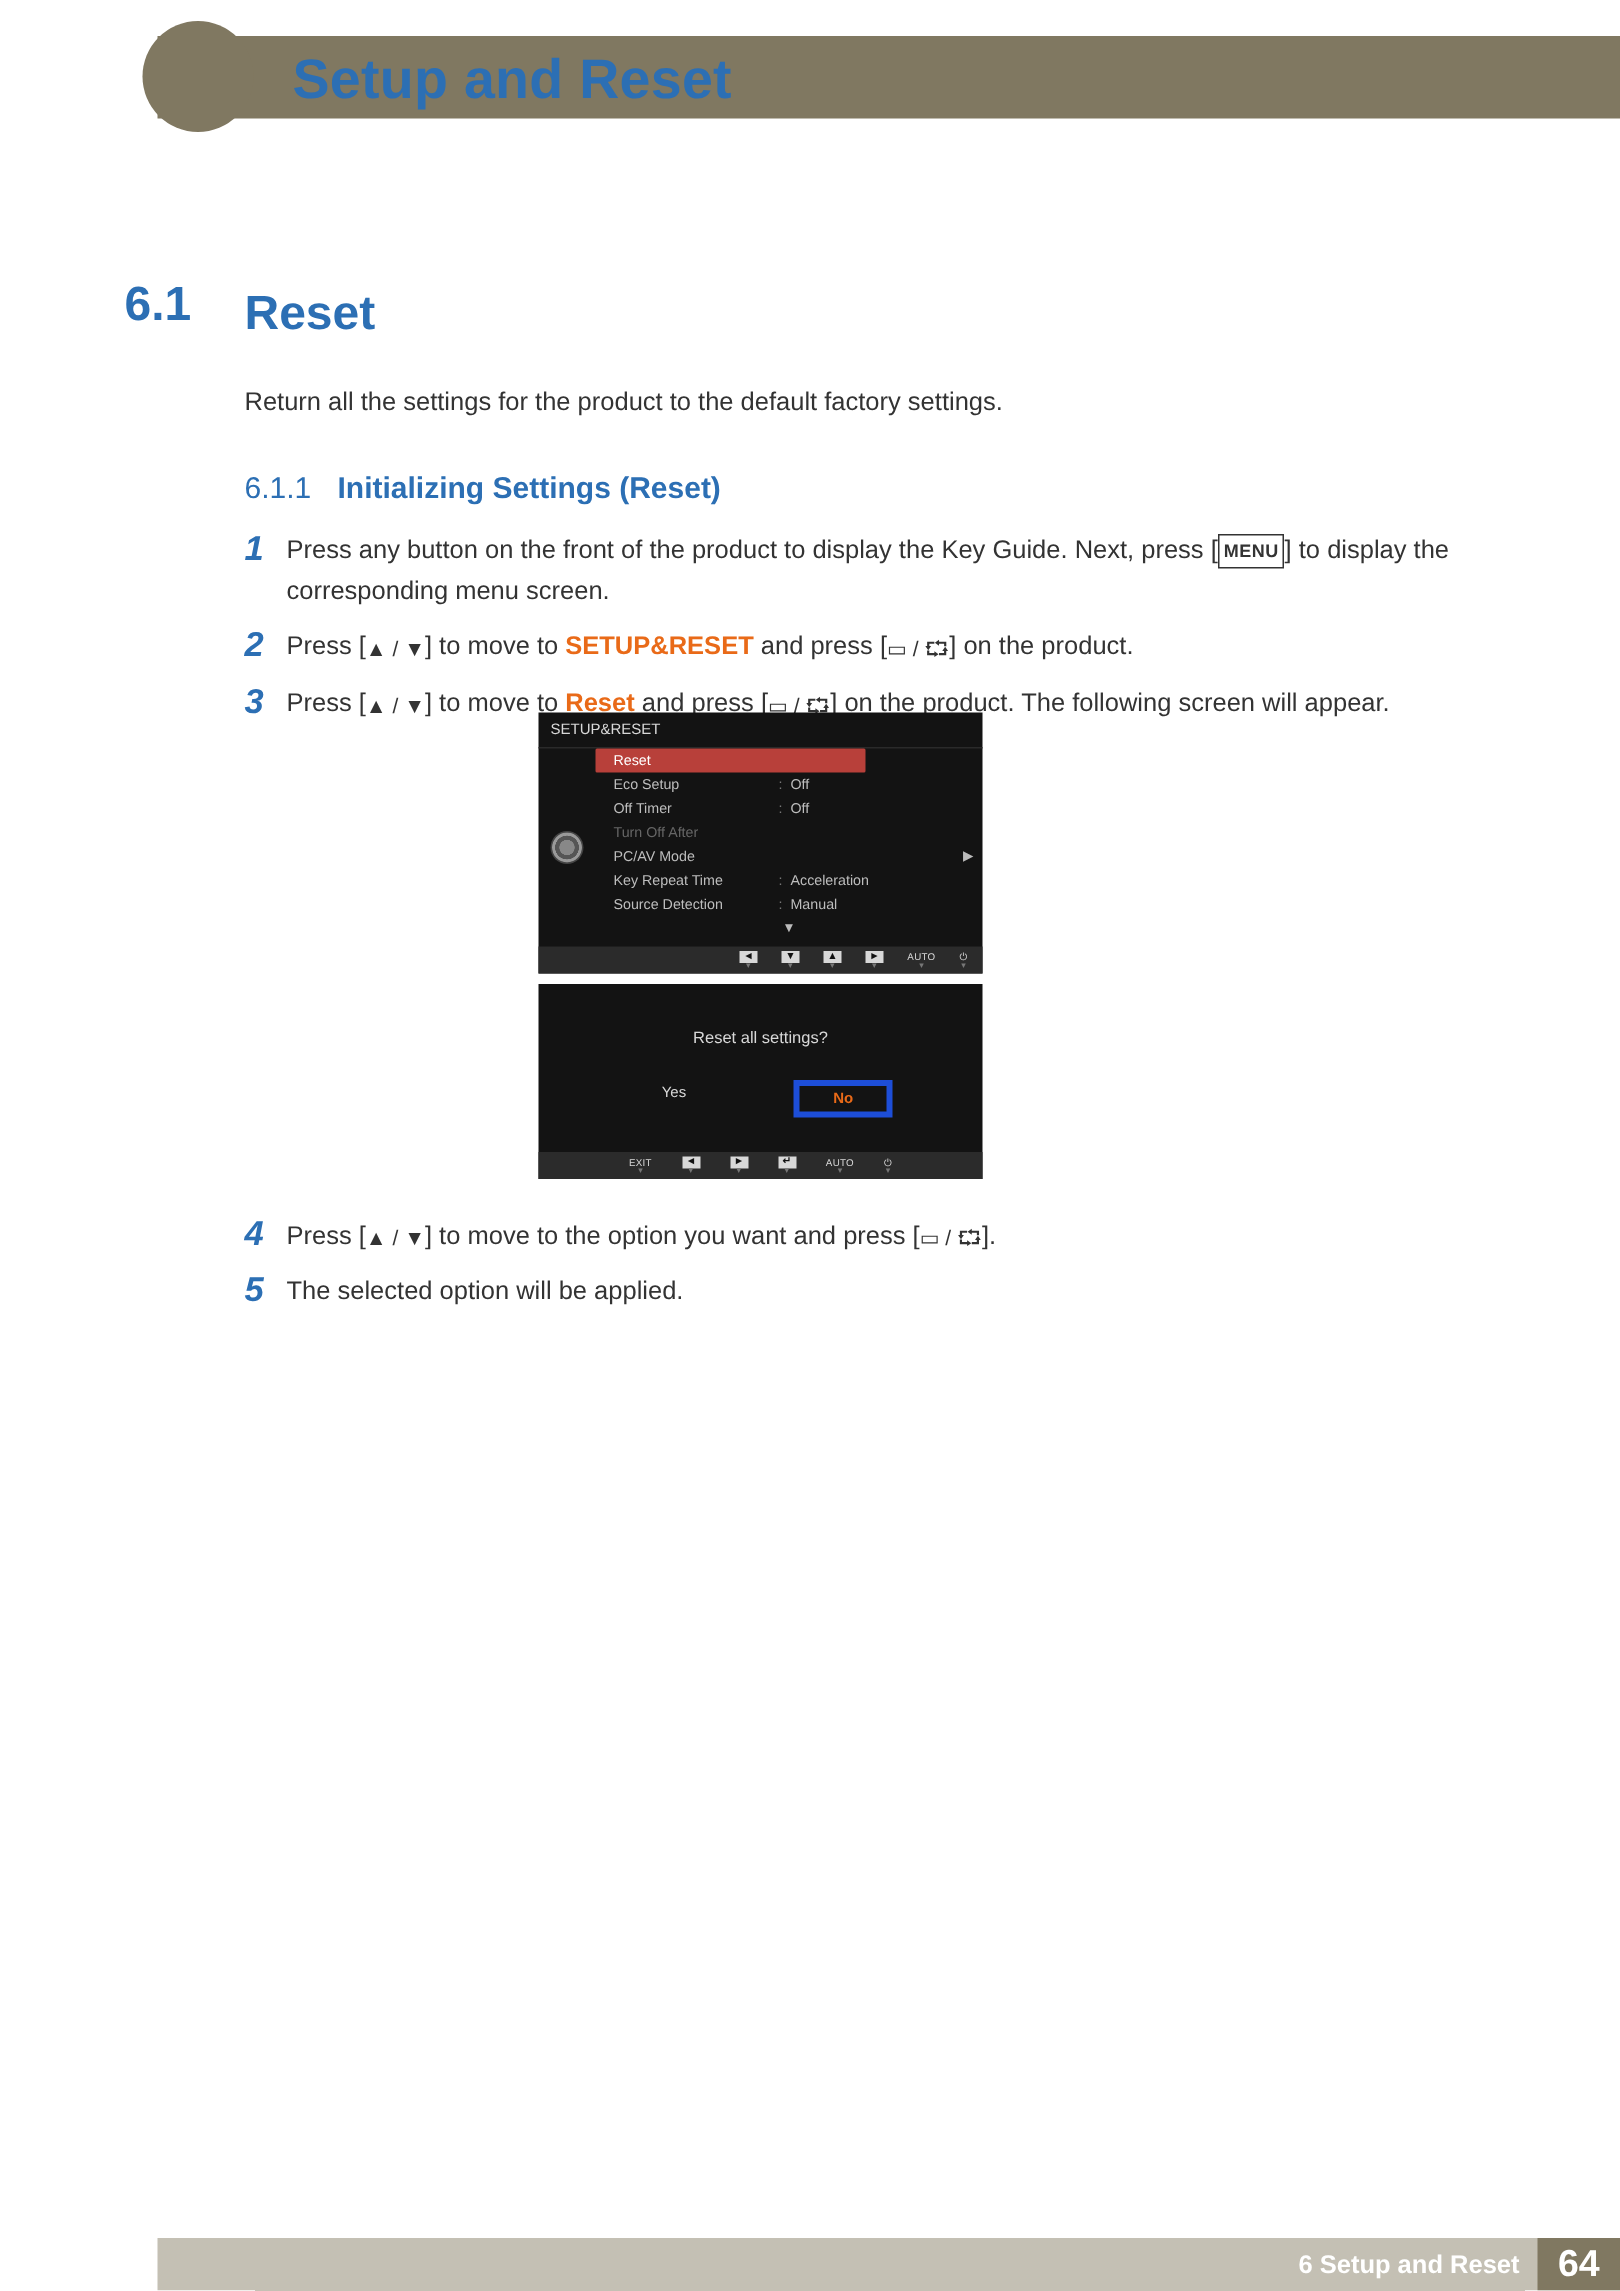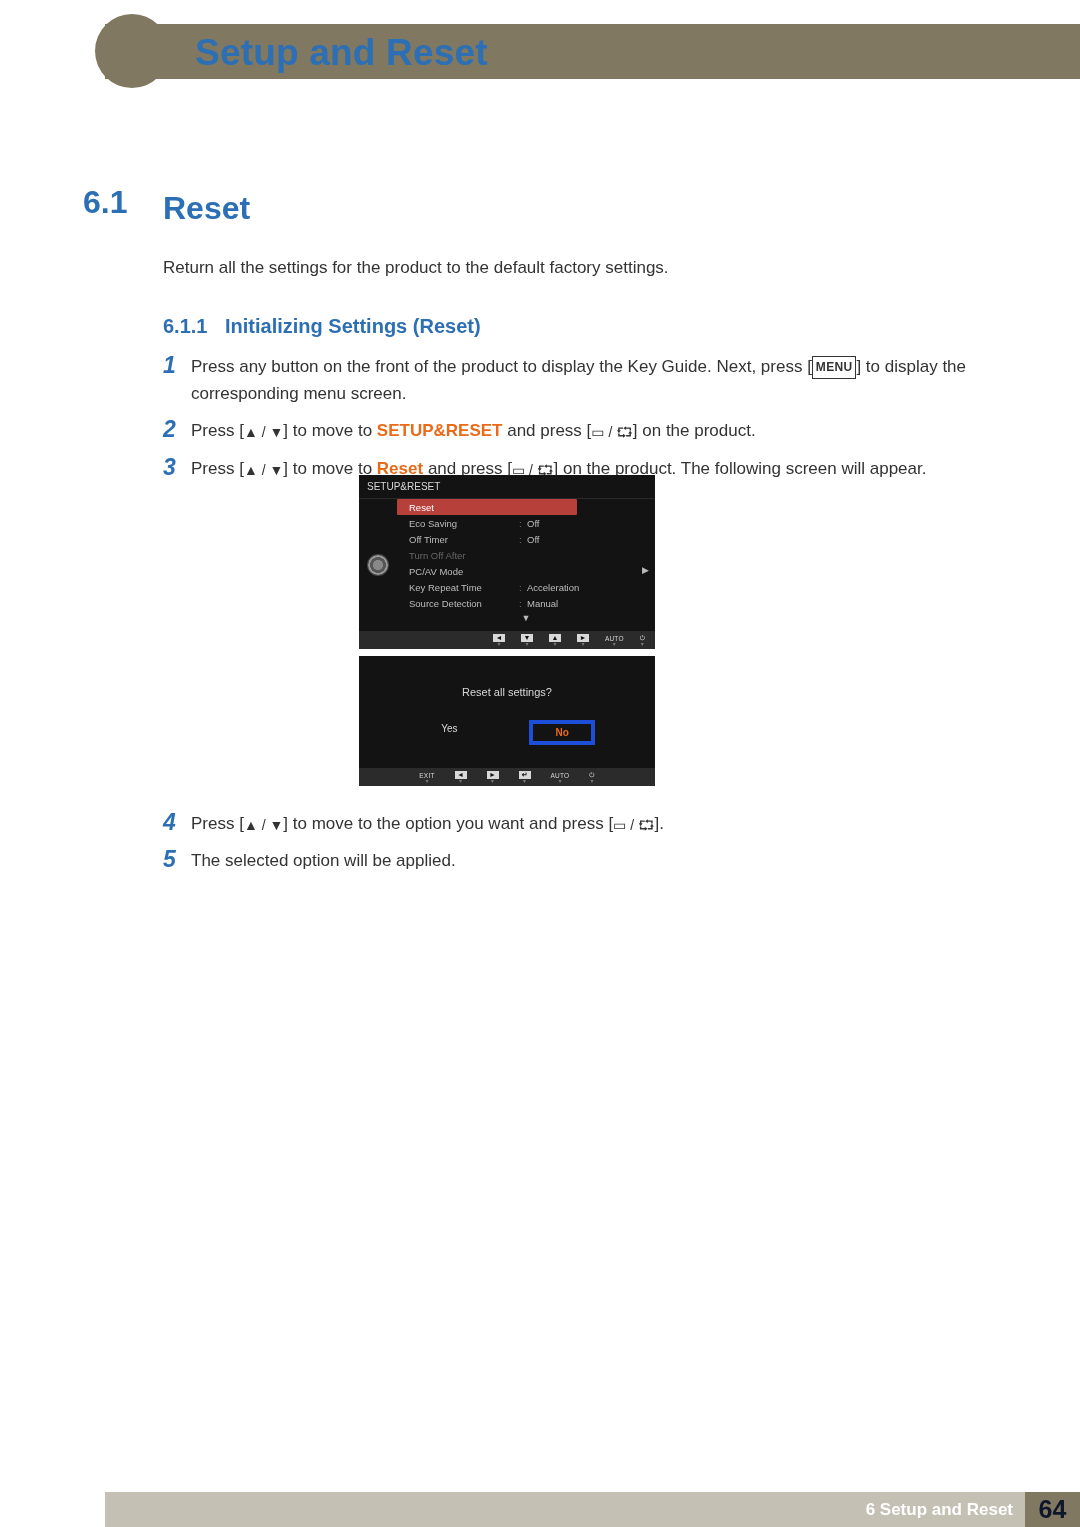--- a/index.html
+++ b/index.html
@@ -59,21 +59,21 @@
     left: 163px;
     font-size: 17px;
     color: #333;
   }
   .subsec-num {
     position: absolute;
     top: 315px;
     left: 163px;
     color: #2c6fb4;
     font-size: 20px;
-    font-weight: bold;
+    font-weight: normal;
   }
   .subsec-title {
     position: absolute;
     top: 315px;
     left: 225px;
     color: #2c6fb4;
     font-size: 20px;
     font-weight: bold;
   }
   .steps {
@@ -276,21 +276,21 @@
   .footer-text {
     color: #fff;
     font-size: 17px;
     font-weight: bold;
     display: flex;
     align-items: center;
     padding-right: 12px;
   }
   .footer-page {
     background: #807861;
-    color: #0f172a;
+    color: #ffffff;
     font-size: 25px;
     font-weight: bold;
     width: 55px;
     display: flex;
     align-items: center;
     justify-content: center;
   }
 </style>
 </head>
 <body>
@@ -336,21 +336,21 @@
   <div class="osd1-title">SETUP&amp;RESET</div>
   <div class="osd1-body">
     <div class="osd1-left">
       <div class="gear-icon"></div>
     </div>
     <div class="osd1-right">
       <div class="osd1-row selected">
         <span class="osd1-label">Reset</span>
       </div>
       <div class="osd1-row">
-        <span class="osd1-label">Eco Saving</span>
+        <span class="osd1-label">Eco Setup</span>
         <span class="osd1-colon">:</span>
         <span class="osd1-val">Off</span>
       </div>
       <div class="osd1-row">
         <span class="osd1-label">Off Timer</span>
         <span class="osd1-colon">:</span>
         <span class="osd1-val">Off</span>
       </div>
       <div class="osd1-row osd1-disabled">
         <span class="osd1-label">Turn Off After</span>

